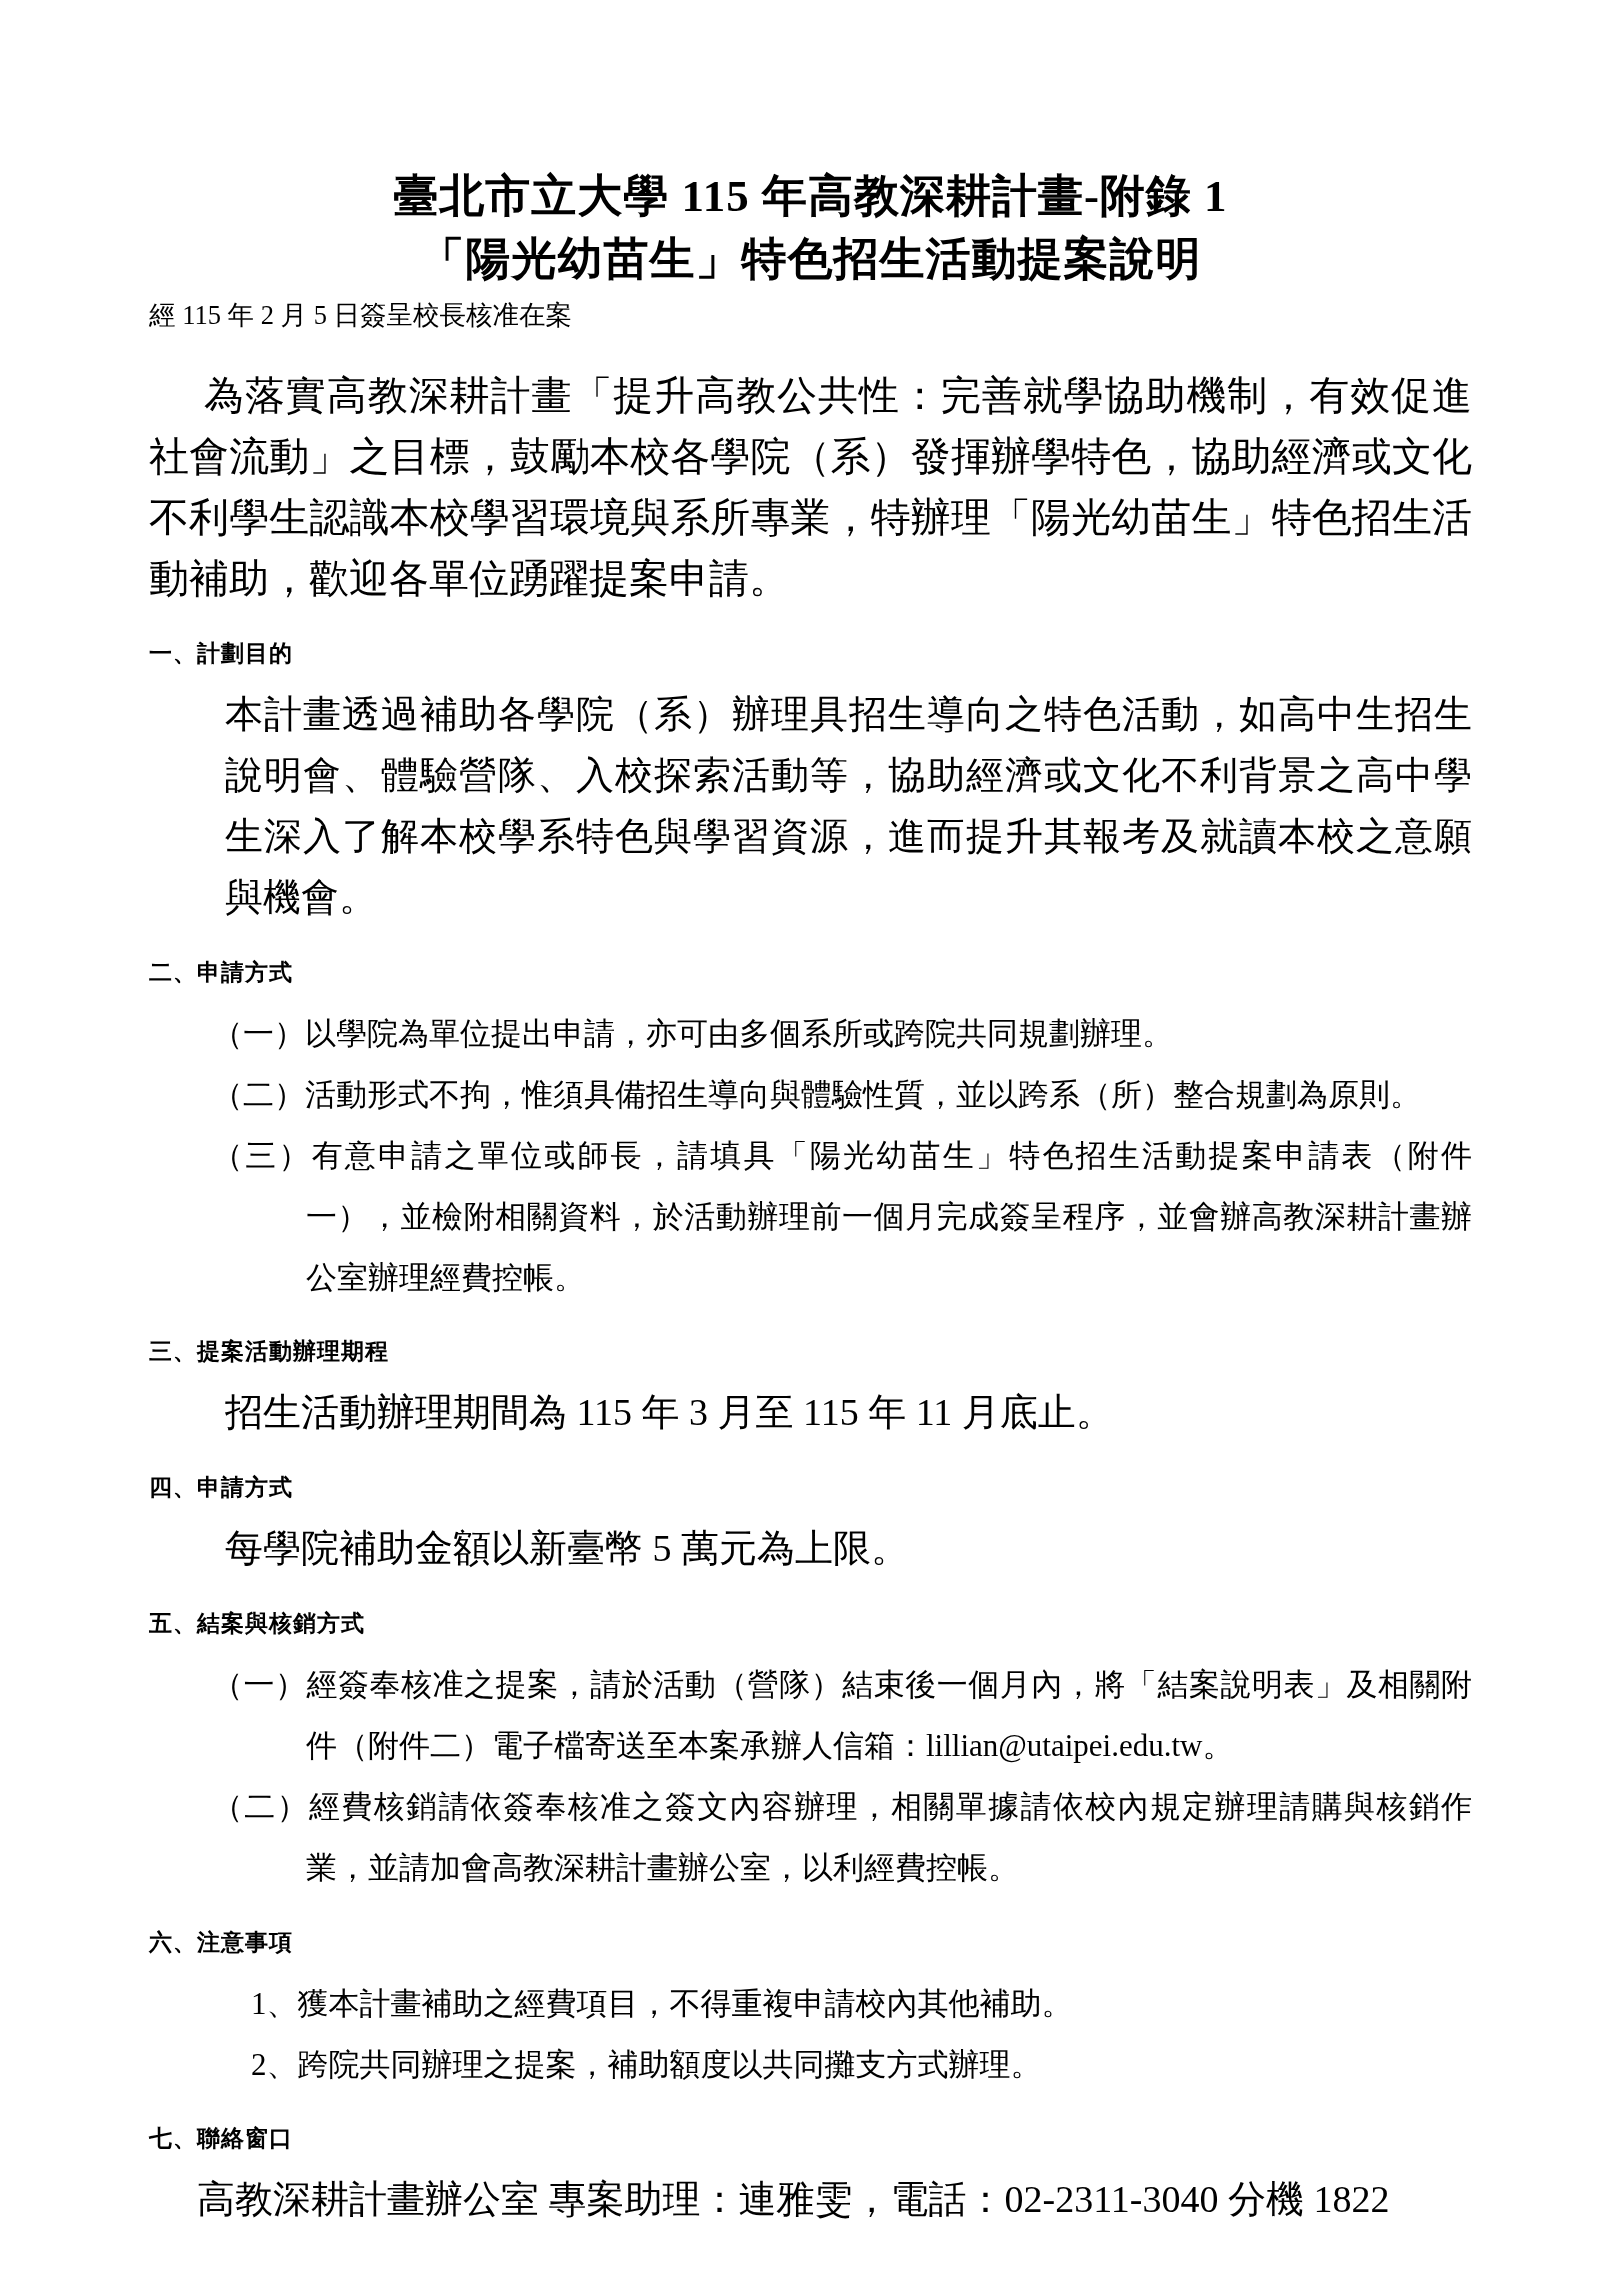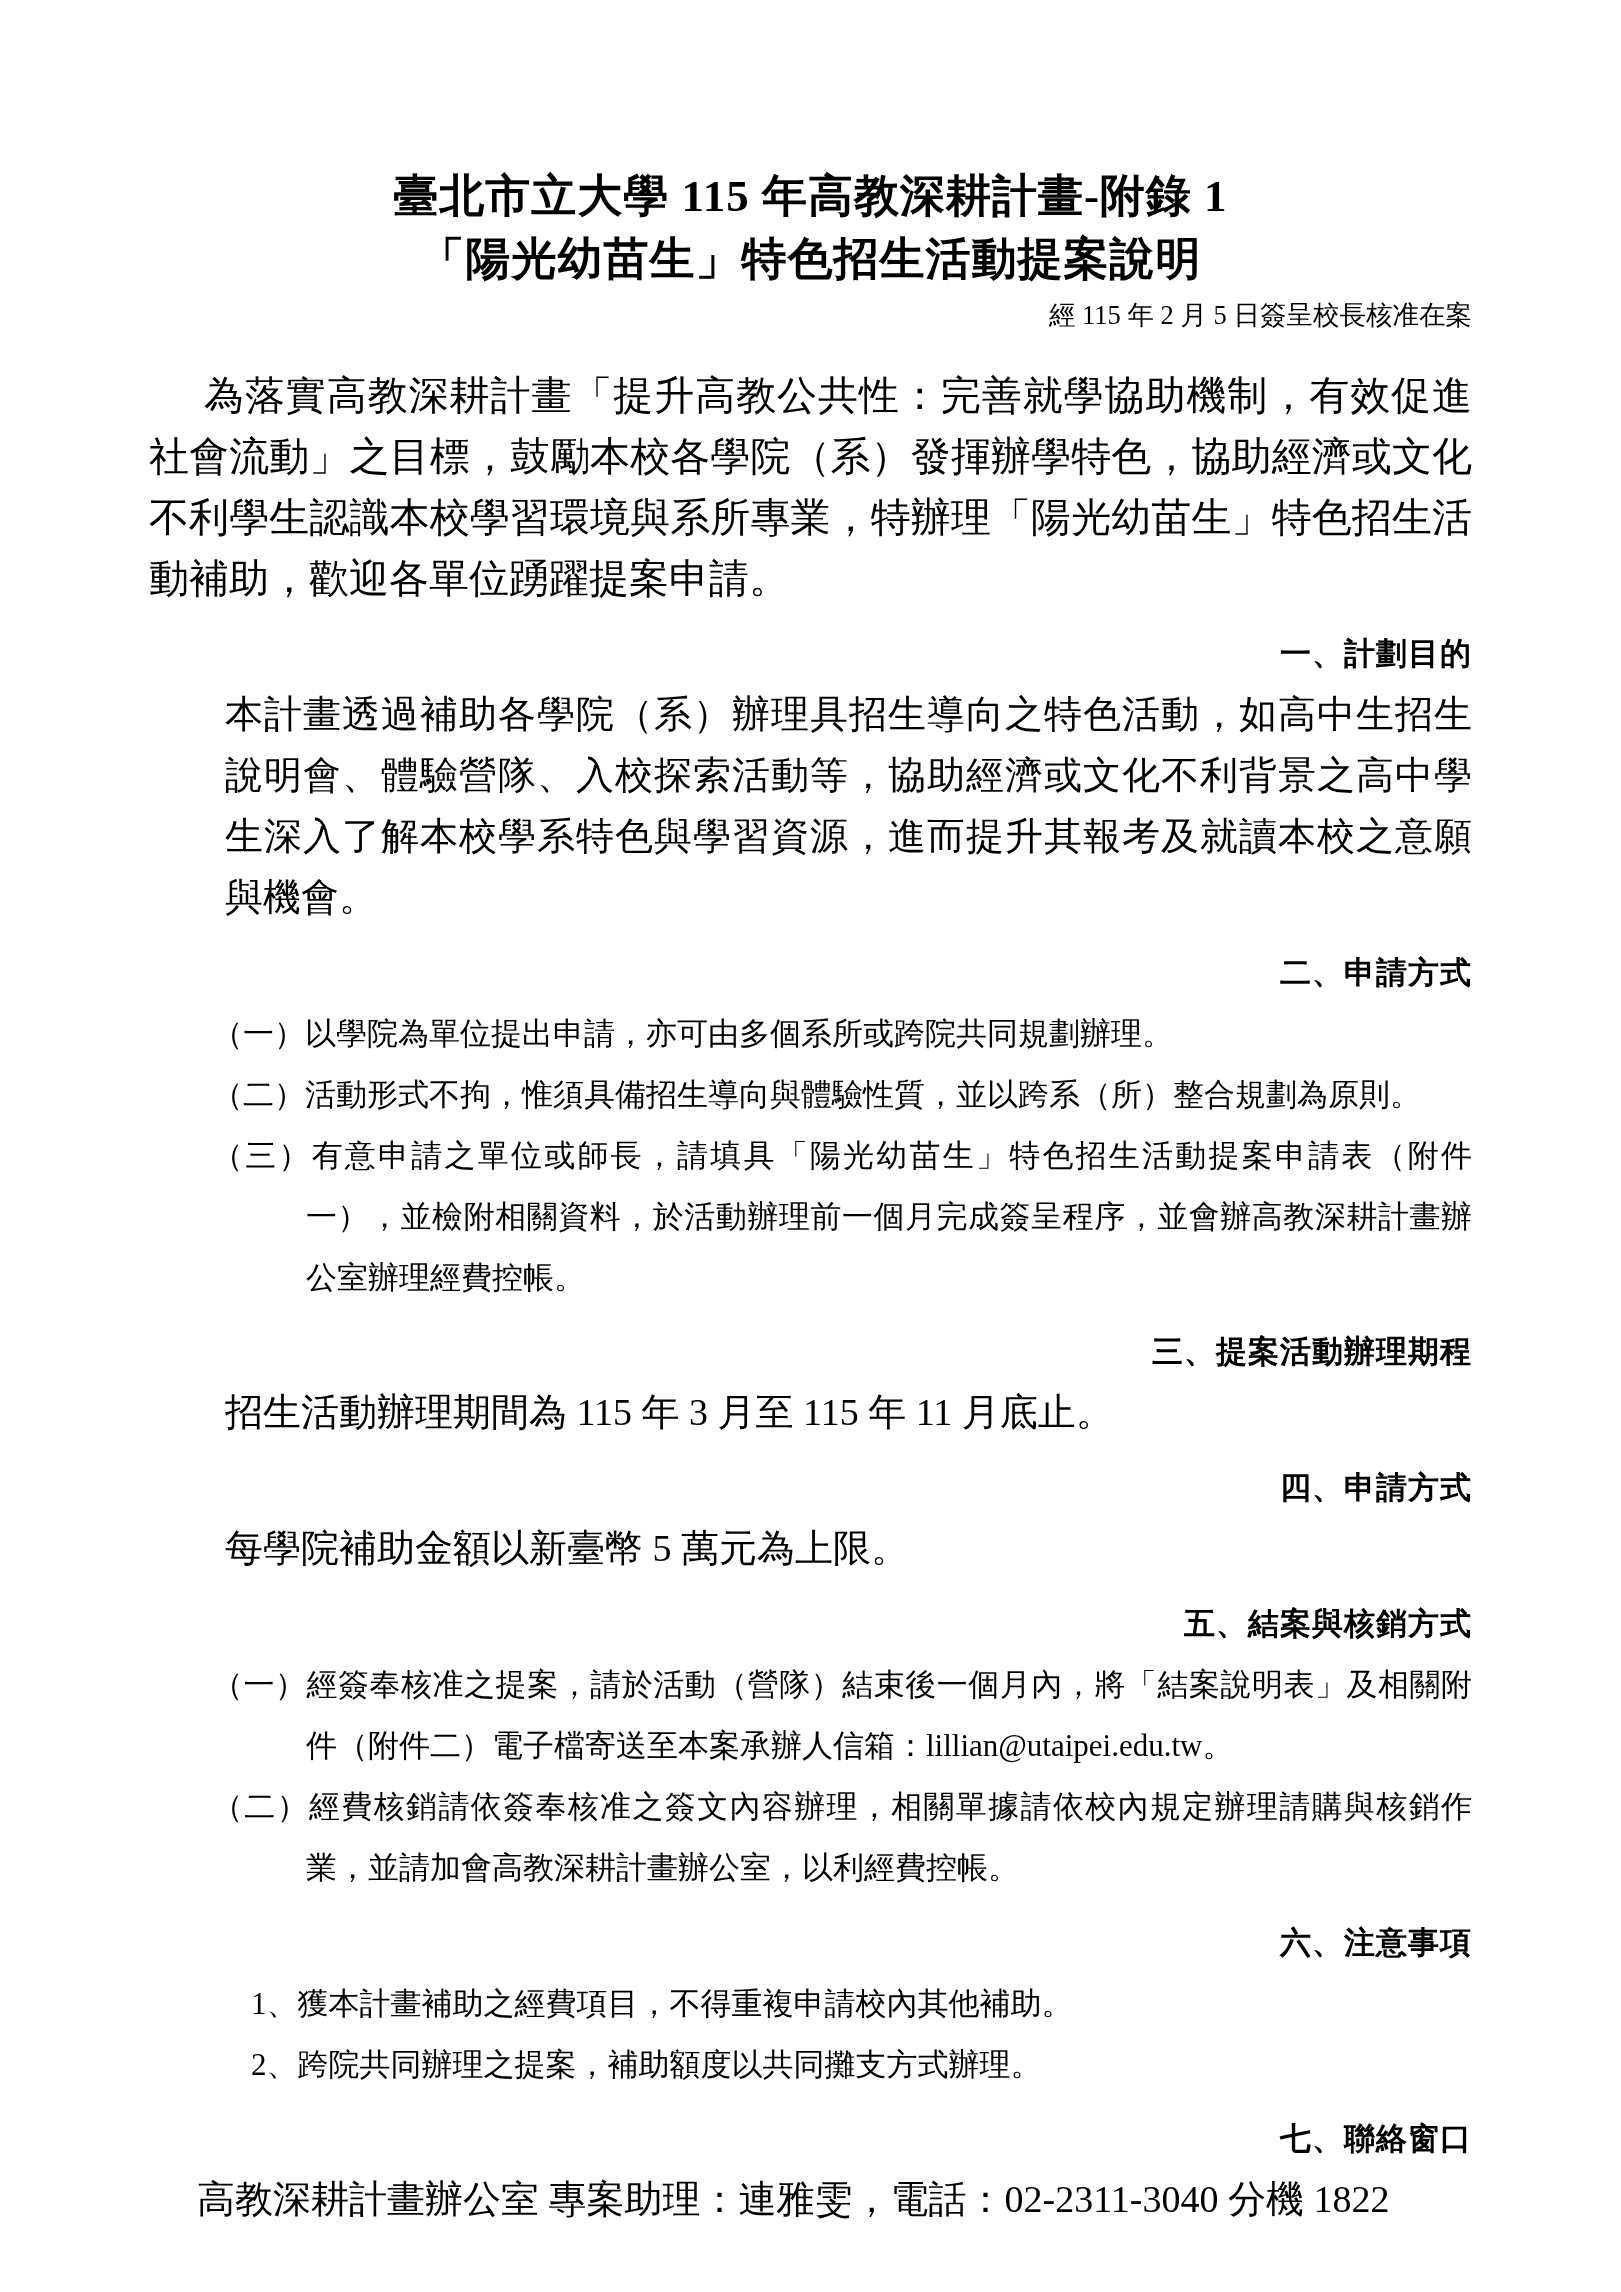--- a/index.html
+++ b/index.html
@@ -25,42 +25,41 @@
   .doc-title {
     margin: 0;
     text-align: center;
     font-size: 45px;
     line-height: 63px;
     font-weight: bold;
     letter-spacing: 1px;
   }
   .approval-note {
     margin: 2px 0 0 0;
-    text-align: right;
+    text-align: left;
     font-size: 26.5px;
     line-height: 45px;
     font-weight: normal;
   }
   .intro {
     margin: 27.4px 0 0 0;
     font-size: 40px;
     line-height: 61px;
     text-indent: 55px;
     text-align: justify;
   }
   .doc-section {
     margin: 0;
   }
   .section-heading {
     margin: 13.7px 0 0 0;
-    font-size: 31px;
+    font-size: 23px;
     line-height: 61px;
     font-weight: bold;
     letter-spacing: 1px;
-    text-align: right;
   }
   .section-body {
     margin: 0 0 0 76px;
     font-size: 38px;
     line-height: 61px;
     text-align: justify;
   }
   .section-body--contact {
     margin-left: 48px;
   }

